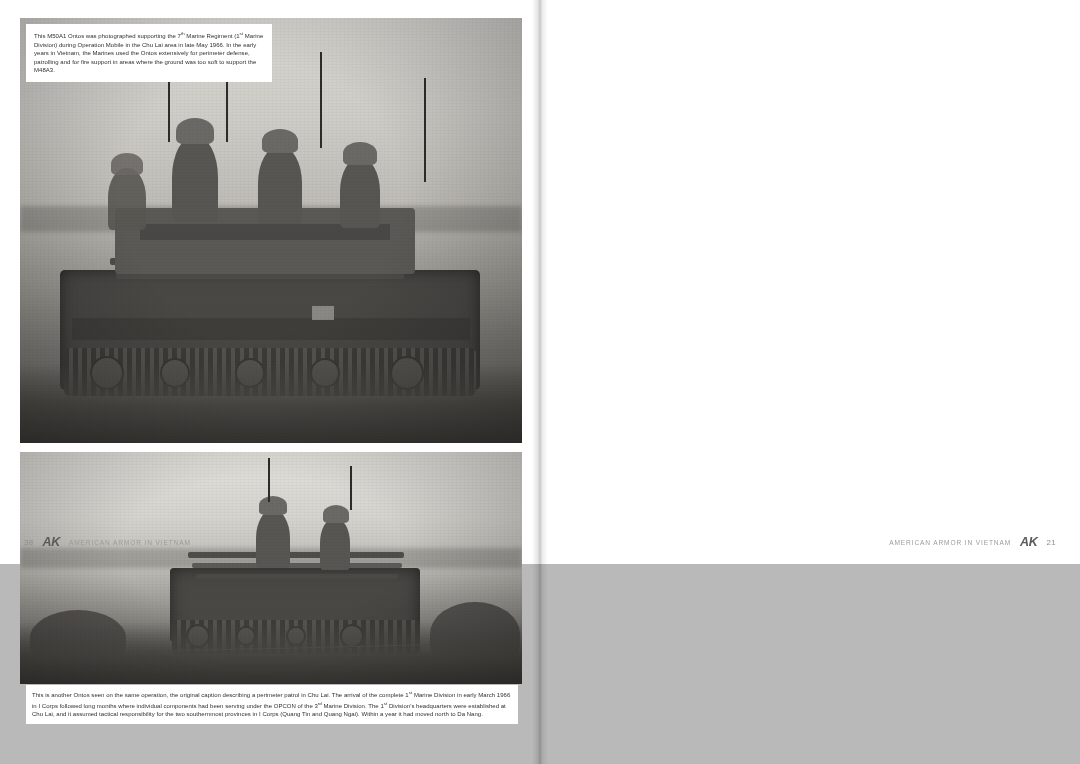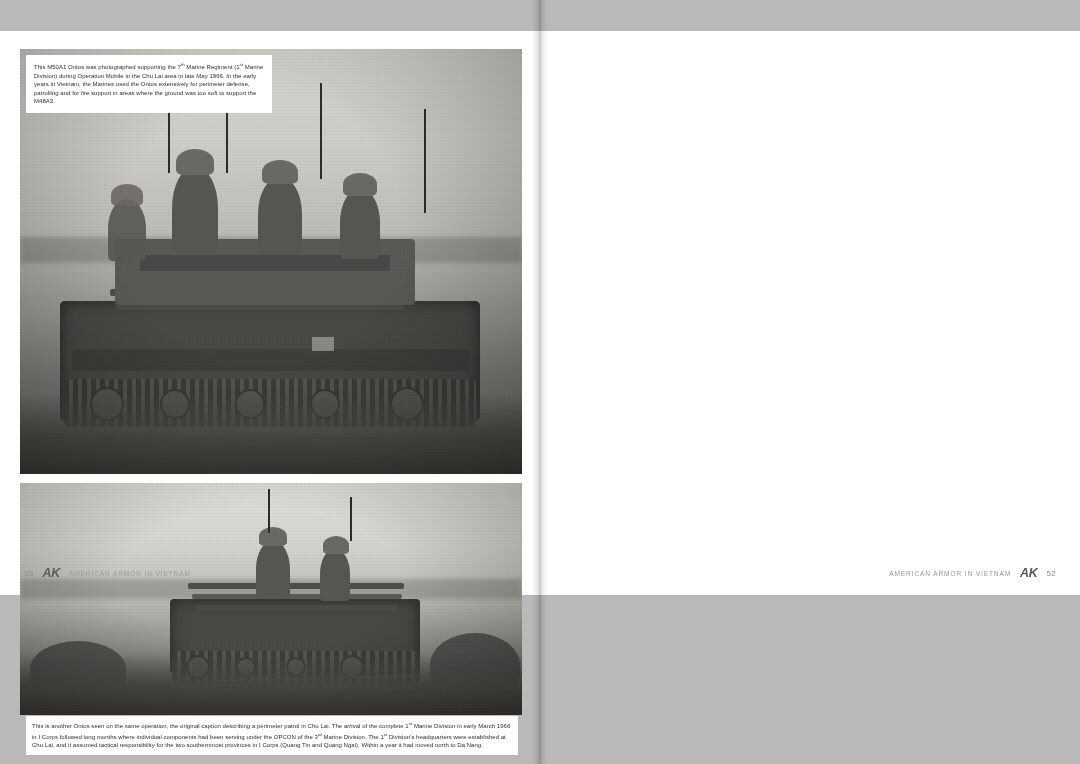--- a/index.html
+++ b/index.html
@@ -6,21 +6,21 @@
   html,body { width:1080px; height:764px; }
   body {
     font-family:"Liberation Sans", sans-serif;
     background:#b9b9b9;
     position:relative;
     overflow:hidden;
   }
   .spread { position:absolute; inset:0; display:flex; }
 
   
-  .page { position:relative; height:564px; background:#ffffff;margin-top:31px; }
+  .page { position:relative; height:564px; background:#ffffff; }
   .page-left  { width:540px; }
   .page-right { width:540px; }
   .gutter {
     position:absolute; left:532px; top:0; width:16px; height:764px;
     background:linear-gradient(to right,
       rgba(0,0,0,0.00) 0%, rgba(0,0,0,0.10) 35%,
       rgba(0,0,0,0.22) 50%, rgba(0,0,0,0.08) 65%, rgba(0,0,0,0.00) 100%);
     pointer-events:none; z-index:40;
   }
 
@@ -214,18 +214,18 @@
       <span class="ak">AK</span>
       <span class="bookname">AMERICAN ARMOR IN VIETNAM</span>
     </div>
   </div>
 
   <div class="page page-right">
 
     <div class="footer footer-right">
       <span class="bookname">AMERICAN ARMOR IN VIETNAM</span>
       <span class="ak">AK</span>
-      <span class="pg">52</span>
+      <span class="pg">21</span>
     </div>
   </div>
 
   <div class="gutter"></div>
 </div>
 
 </body></html>

